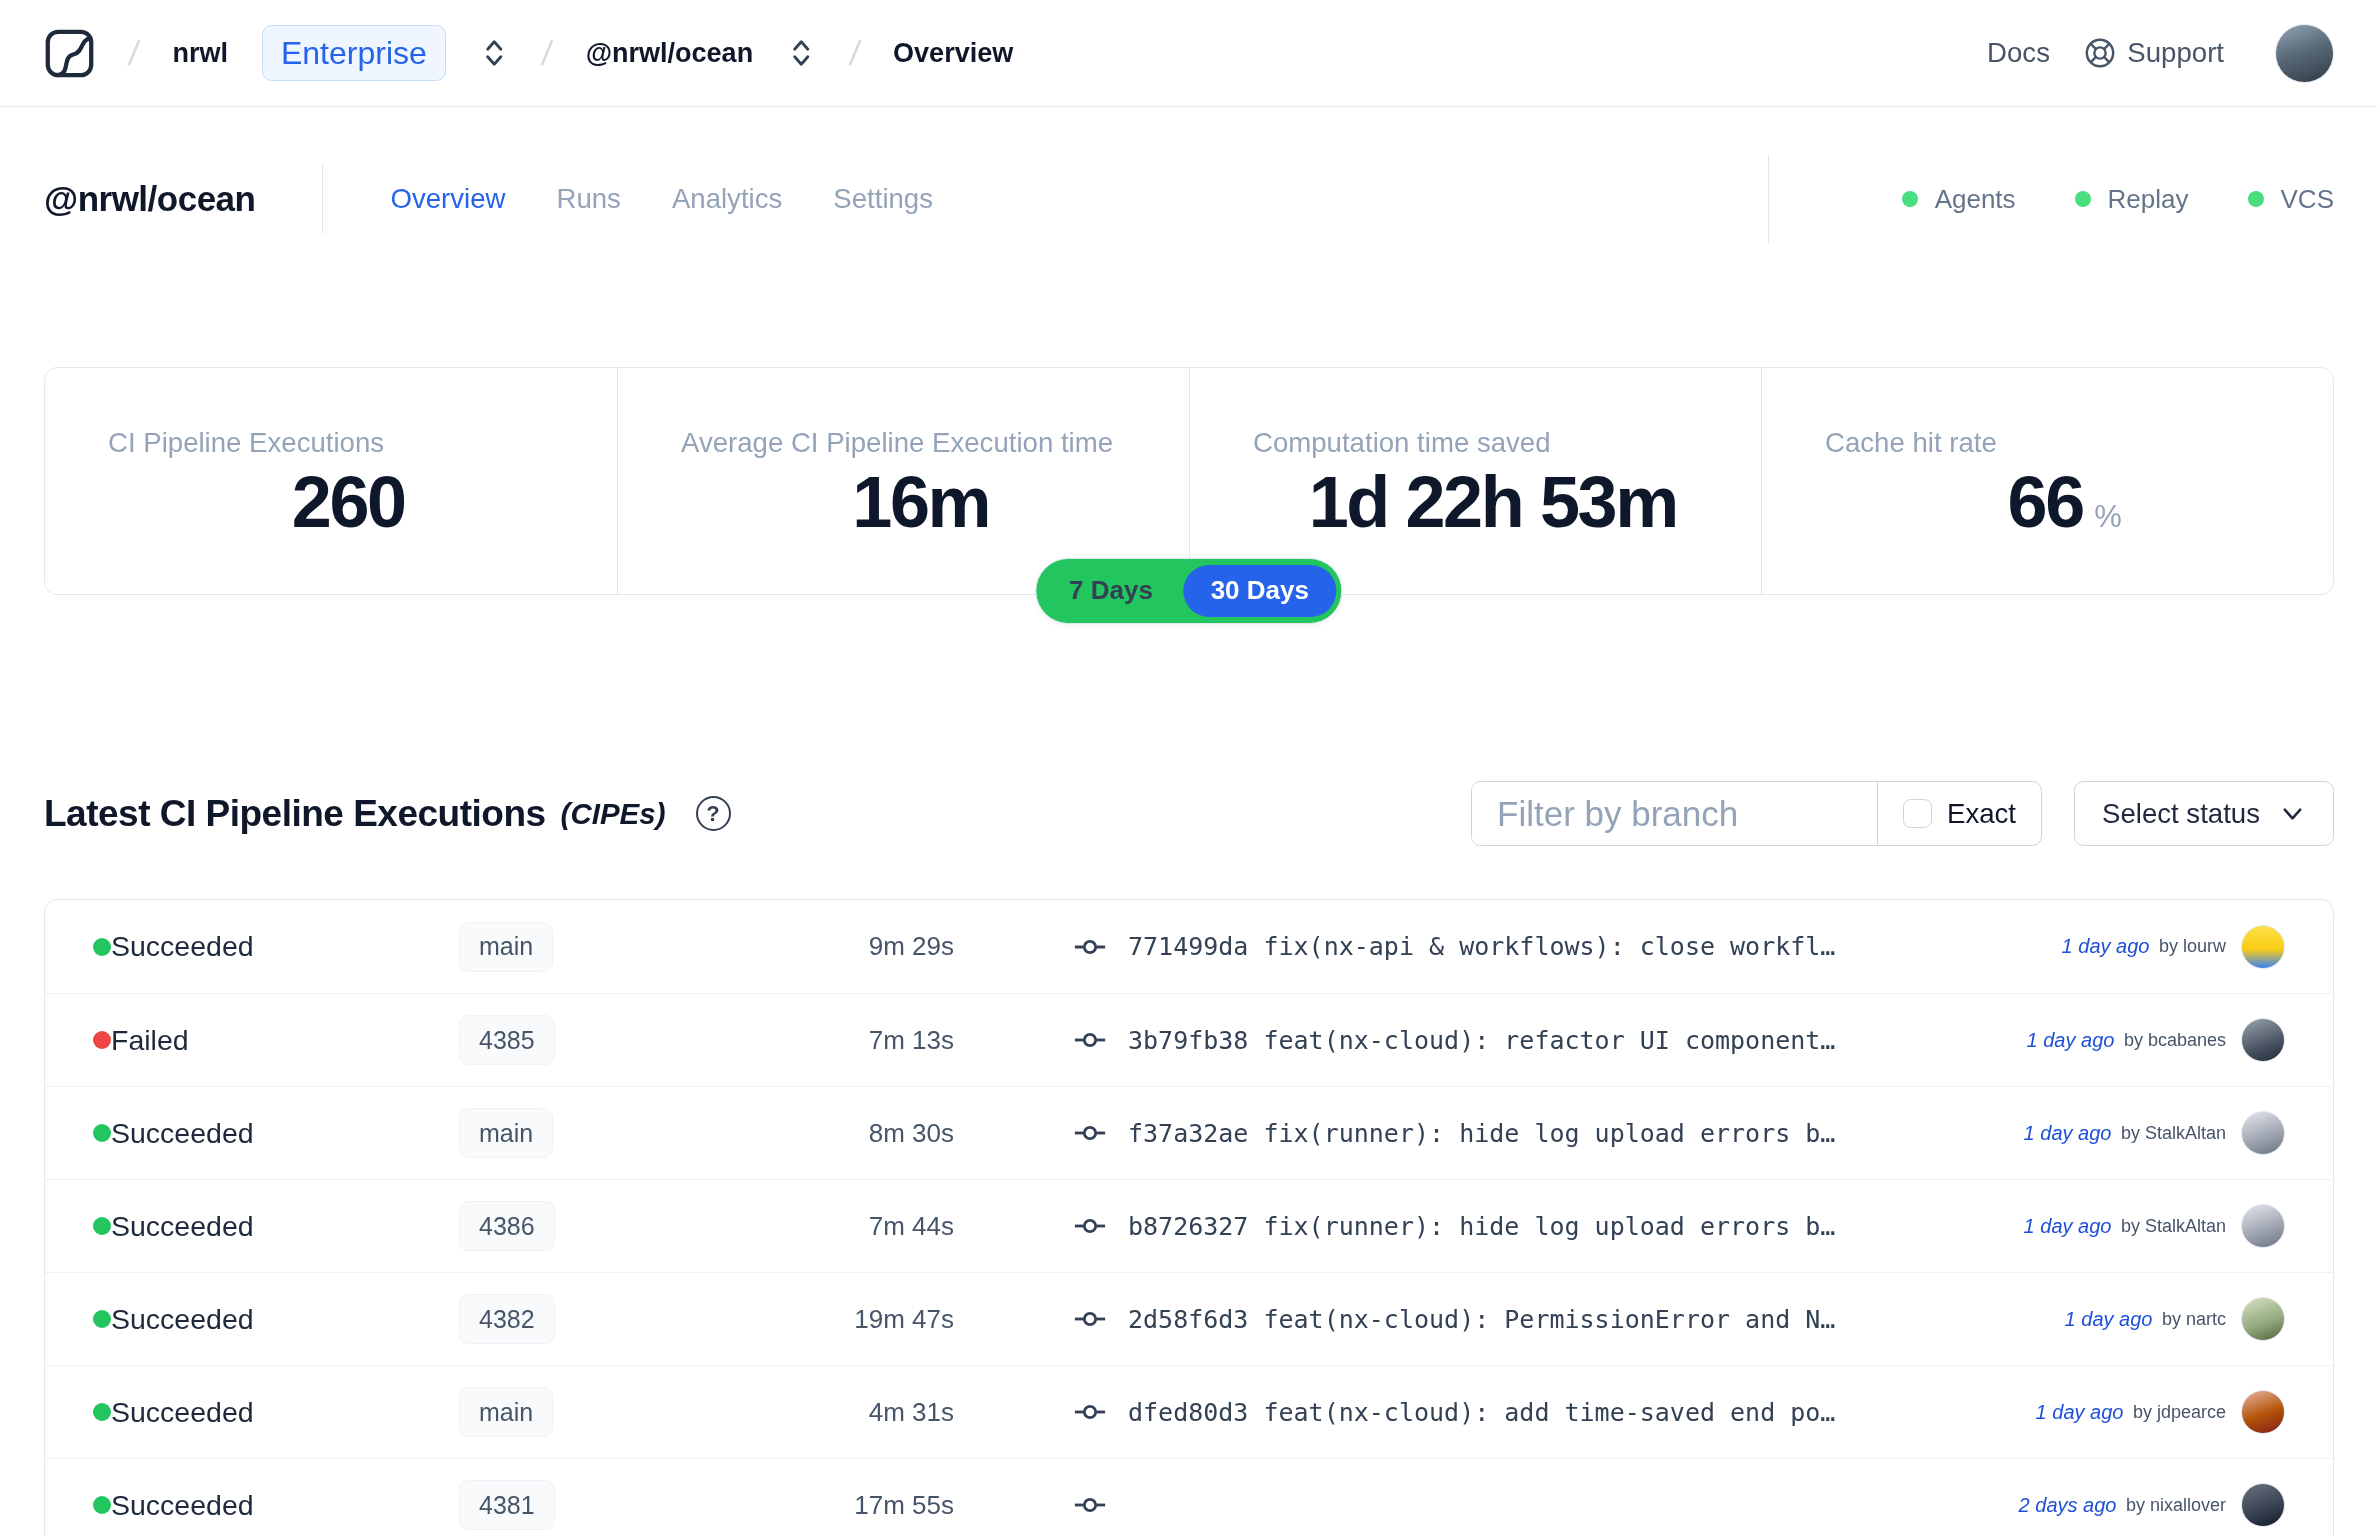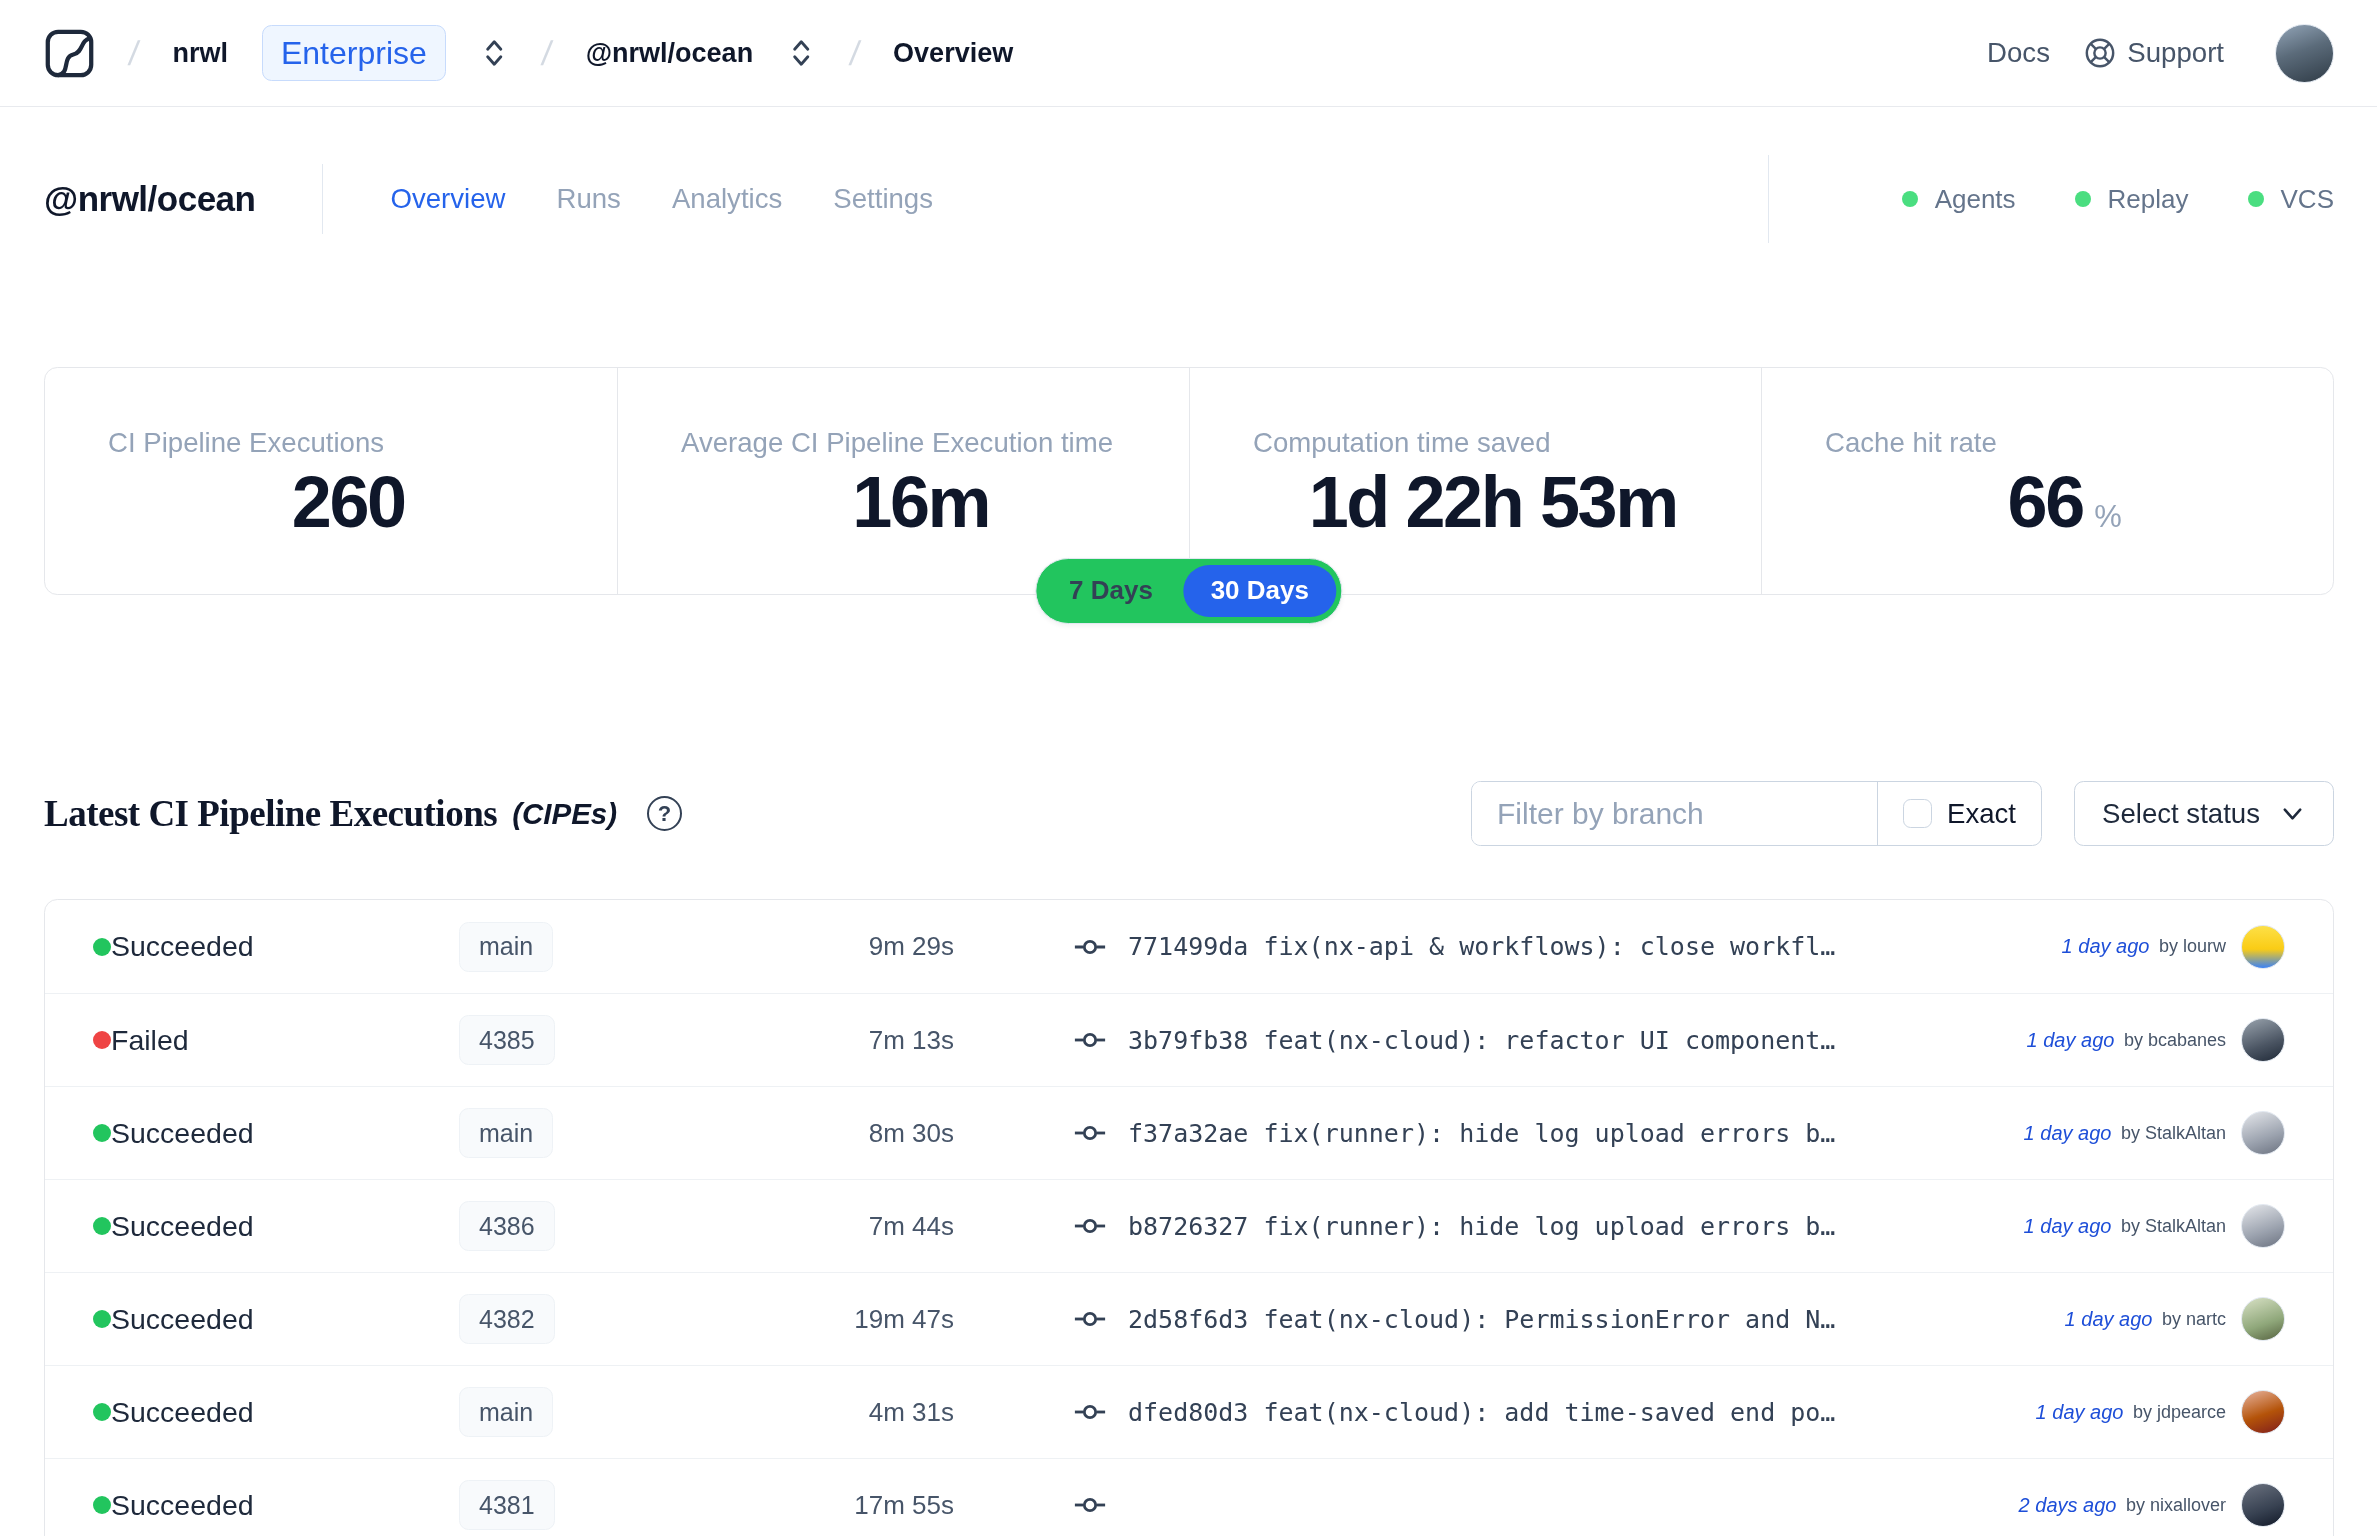--- a/index.html
+++ b/index.html
@@ -49,29 +49,29 @@
   .range-toggle { position:absolute; left:50%; bottom:-29.5px; transform:translateX(-50%);
     display:inline-flex; align-items:center; gap:3.8px; background:#22c55e; border:1px solid #e2e8f0;
     border-radius:9510px; padding:5.7px; box-shadow:0 1.9px 5.7px rgba(15,23,42,.06); }
   .range-opt { font-size:26px; font-weight:600; color:#334155; padding:10.5px 27px;
     border-radius:9510px; cursor:pointer; white-space:nowrap; }
   .range-opt.selected { background:#2563eb; color:#fff; }
 
   
   .cipe-header { display:flex; align-items:center; padding:0 44px; margin-top:186px; }
   .cipe-title-wrap { display:flex; align-items:center; gap:15px; }
-  .cipe-title { font-size:37px; font-weight:700; letter-spacing:-0.5px;font-family:Liberation Serif, serif; }
+  .cipe-title { font-size:37px; font-weight:700; letter-spacing:-0.5px; }
   .cipe-title-suffix { font-size:29.5px; font-weight:600; font-style:italic; }
   .help-icon { width:35px; height:35px; border:2.4px solid #334155; border-radius:50%;
     display:flex; align-items:center; justify-content:center; font-size:22px; font-weight:700;
     color:#334155; margin-left:15px; cursor:pointer; }
   .cipe-controls { margin-left:auto; display:flex; align-items:center; gap:32px; }
   .filter-group { display:flex; align-items:stretch; height:65px; border:1px solid #cbd5e1;
     border-radius:9.5px; overflow:hidden; background:#fff; width:571px; }
-  .filter-input { flex:1; border:none; outline:none; padding:0 25px; font-size:30px;
+  .filter-input { flex:1; border:none; outline:none; padding:0 25px; font-size:35px;
     font-family:"Liberation Sans", sans-serif; color:#0f172a; min-width:0; }
   .filter-input::placeholder { color:#94a3b8; }
   .exact-wrap { display:flex; align-items:center; gap:15px; padding:0 25px;
     border-left:1px solid #cbd5e1; cursor:pointer; }
   .checkbox { width:29.5px; height:29.5px; border:1.9px solid #cbd5e1; border-radius:7.6px; background:#fff; }
   .exact-label { font-size:27.6px; font-weight:500; color:#0f172a; }
   .select-status { display:flex; align-items:center; gap:19px; height:65px; padding:0 27px;
     border:1px solid #cbd5e1; border-radius:9.5px; background:#fff; font-size:27.6px; font-weight:500;
     color:#1e293b; cursor:pointer; }
 

